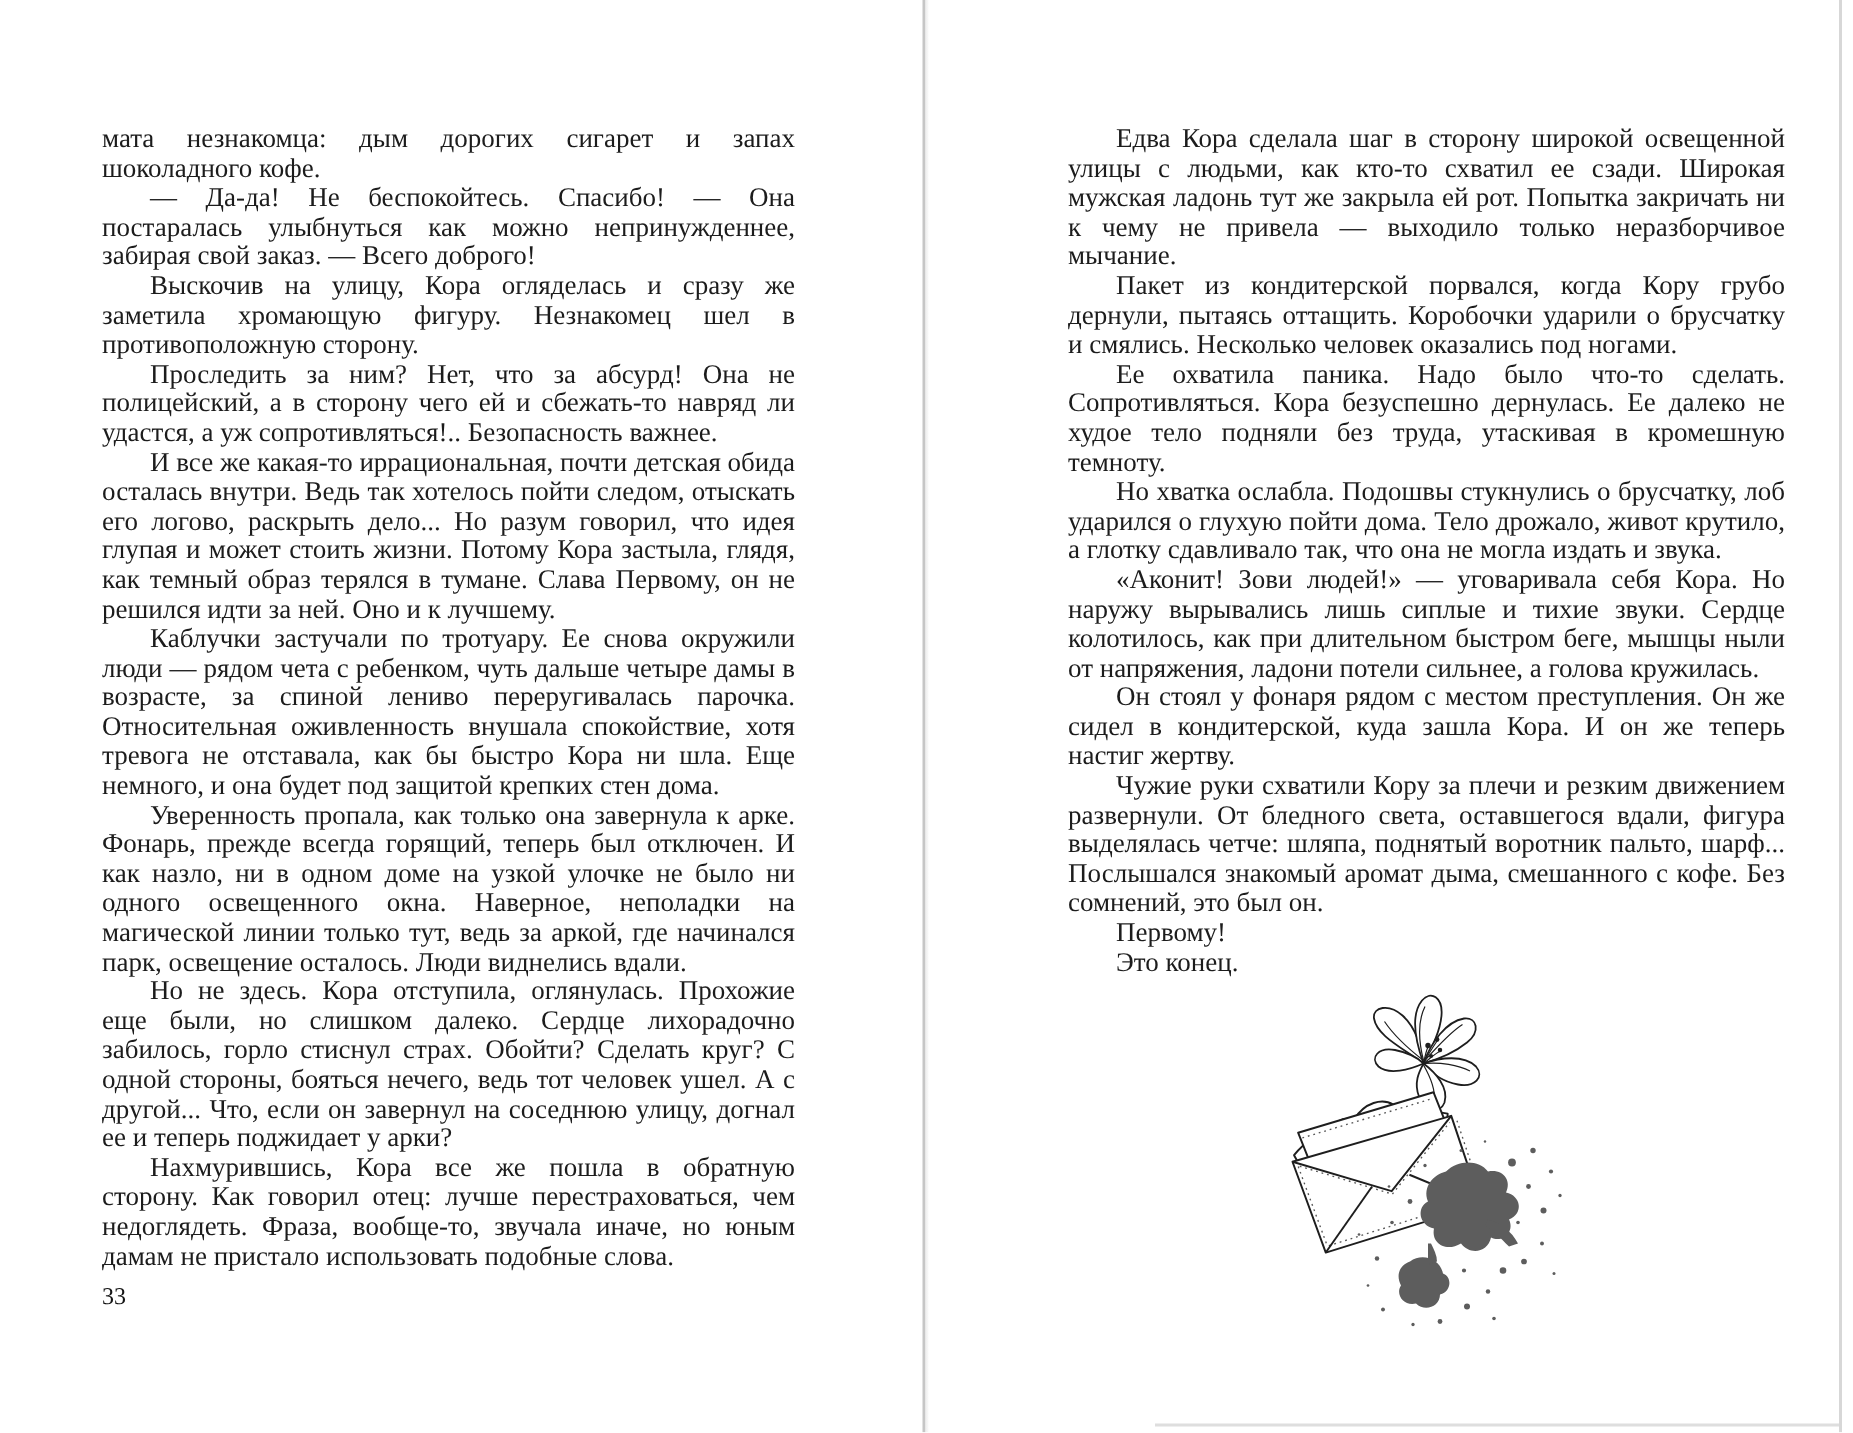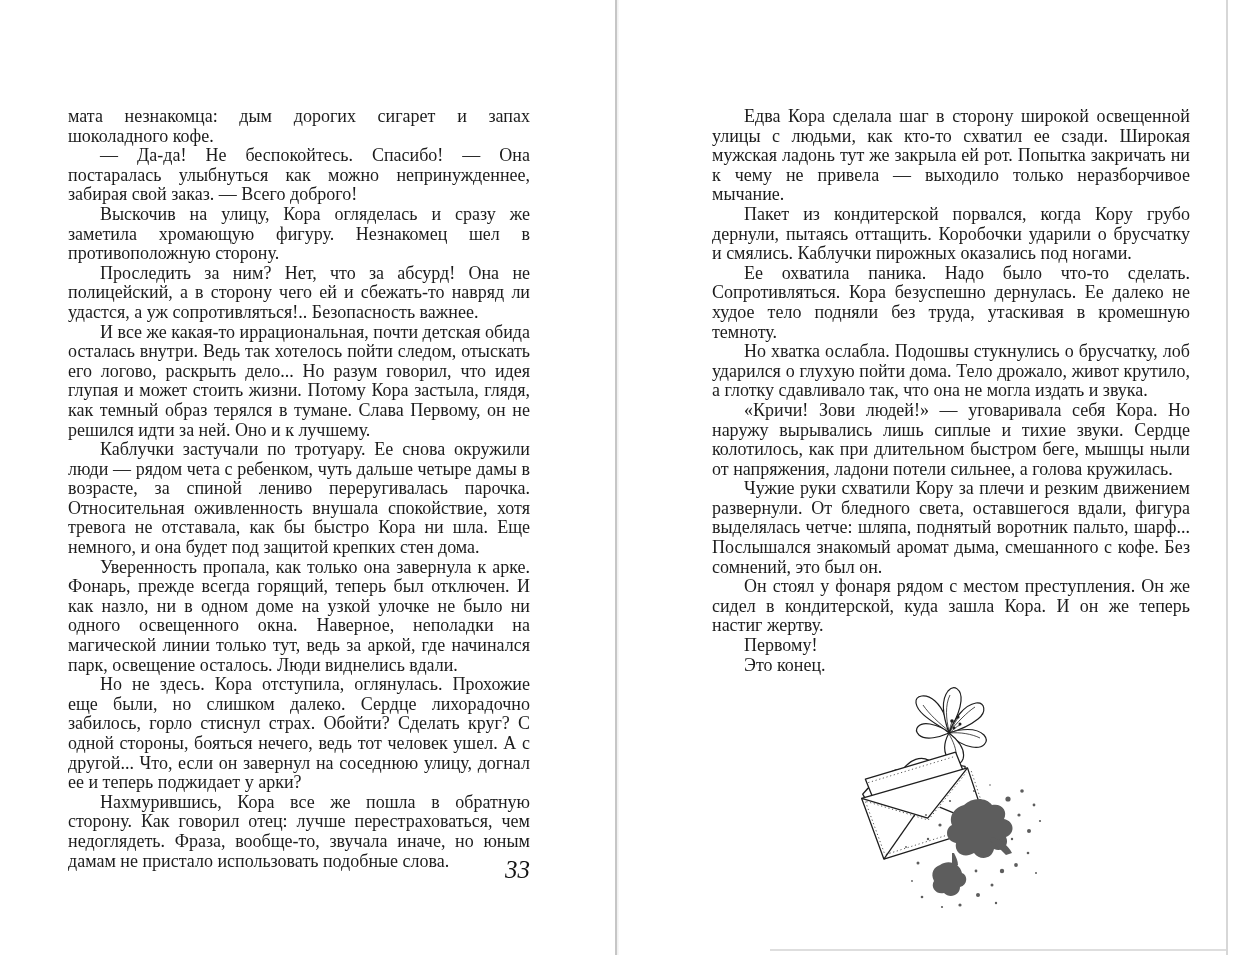--- a/index.html
+++ b/index.html
@@ -21,29 +21,28 @@
   .gutter-hl{
     position:absolute;left:617px;top:0;bottom:0;width:3px;
     background:linear-gradient(to right,#eeeeee,#ffffff);
   }
   .frame-right{position:absolute;right:7px;top:0;bottom:0;width:2px;background:#d7d7d7;}
   .frame-bottom{position:absolute;left:770px;right:9px;bottom:4px;height:2px;background:#dedede;}
   .text-col{
     position:absolute;top:83px;
     font-size:18px;line-height:19.6px;
     text-align:justify;
-    margin-top:24px;
   }
   .page-left .text-col{left:68px;width:462px;}
   .page-right .text-col{left:93px;width:478px;}
   .para{margin:0;text-indent:32px;}
   .page-left .para:first-child{text-indent:0;}
   .page-number{
     position:absolute;left:68px;width:462px;top:856px;
-    text-align:right;font-size:25px;color:#141414;font-style:italic;
+    text-align:left;font-size:16px;color:#141414;
   }
   .illustration{
     margin:6px auto 0;width:190px;height:232px;display:block;
   }
   .illustration svg{display:block;}
 </style>
 </head>
 <body>
 
 <div class="spread">
@@ -63,26 +62,26 @@
     <div class="page-number">33</div>
   </section>
 
   <div class="gutter"></div>
   <div class="gutter-hl"></div>
 
   <section class="page page-right">
     <div class="text-col">
       <div>
           <p class="para">Едва Кора сделала шаг в сторону широкой освещенной улицы с людьми, как кто-то схватил ее сзади. Широкая мужская ладонь тут же закрыла ей рот. Попытка закричать ни к чему не привела — выходило только неразборчивое мычание.</p>
-          <p class="para">Пакет из кондитерской порвался, когда Кору грубо дернули, пытаясь оттащить. Коробочки ударили о брусчатку и смялись. Каблучки пирожных оказались под ногами.</p>
+          <p class="para">Пакет из кондитерской порвался, когда Кору грубо дернули, пытаясь оттащить. Коробочки ударили о брусчатку и смялись. Несколько человек оказались под ногами.</p>
           <p class="para">Ее охватила паника. Надо было что-то сделать. Сопротивляться. Кора безуспешно дернулась. Ее далеко не худое тело подняли без труда, утаскивая в кромешную темноту.</p>
           <p class="para">Но хватка ослабла. Подошвы стукнулись о брусчатку, лоб ударился о глухую пойти дома. Тело дрожало, живот крутило, а глотку сдавливало так, что она не могла издать и звука.</p>
-          <p class="para">«Кричи! Зови людей!» — уговаривала себя Кора. Но наружу вырывались лишь сиплые и тихие звуки. Сердце колотилось, как при длительном быстром беге, мышцы ныли от напряжения, ладони потели сильнее, а голова кружилась.</p>
+          <p class="para">«Аконит! Зови людей!» — уговаривала себя Кора. Но наружу вырывались лишь сиплые и тихие звуки. Сердце колотилось, как при длительном быстром беге, мышцы ныли от напряжения, ладони потели сильнее, а голова кружилась.</p>
+          <p class="para">Он стоял у фонаря рядом с местом преступления. Он же сидел в кондитерской, куда зашла Кора. И он же теперь настиг жертву.</p>
           <p class="para">Чужие руки схватили Кору за плечи и резким движением развернули. От бледного света, оставшегося вдали, фигура выделялась четче: шляпа, поднятый воротник пальто, шарф... Послышался знакомый аромат дыма, смешанного с кофе. Без сомнений, это был он.</p>
-          <p class="para">Он стоял у фонаря рядом с местом преступления. Он же сидел в кондитерской, куда зашла Кора. И он же теперь настиг жертву.</p>
           <p class="para">Первому!</p>
           <p class="para">Это конец.</p>
         </div>
 
       <figure class="illustration">
         <svg width="190" height="232" viewBox="0 0 190 232" xmlns="http://www.w3.org/2000/svg">
           <g fill="#ffffff" stroke="#1e1e1e" stroke-width="1.2" stroke-linejoin="round">
 
             <path d="M93 52 C80 42 62 34 60 22 C59 14 70 12 79 20 C88 28 92 42 93 52 Z"></path>
             <path d="M93 52 C88 38 84 20 92 10 C98 3 106 8 105 20 C104 32 97 44 93 52 Z"></path>

